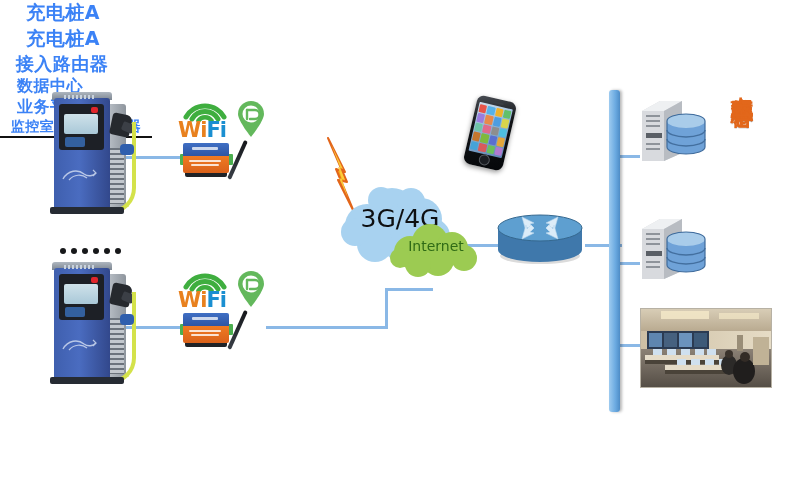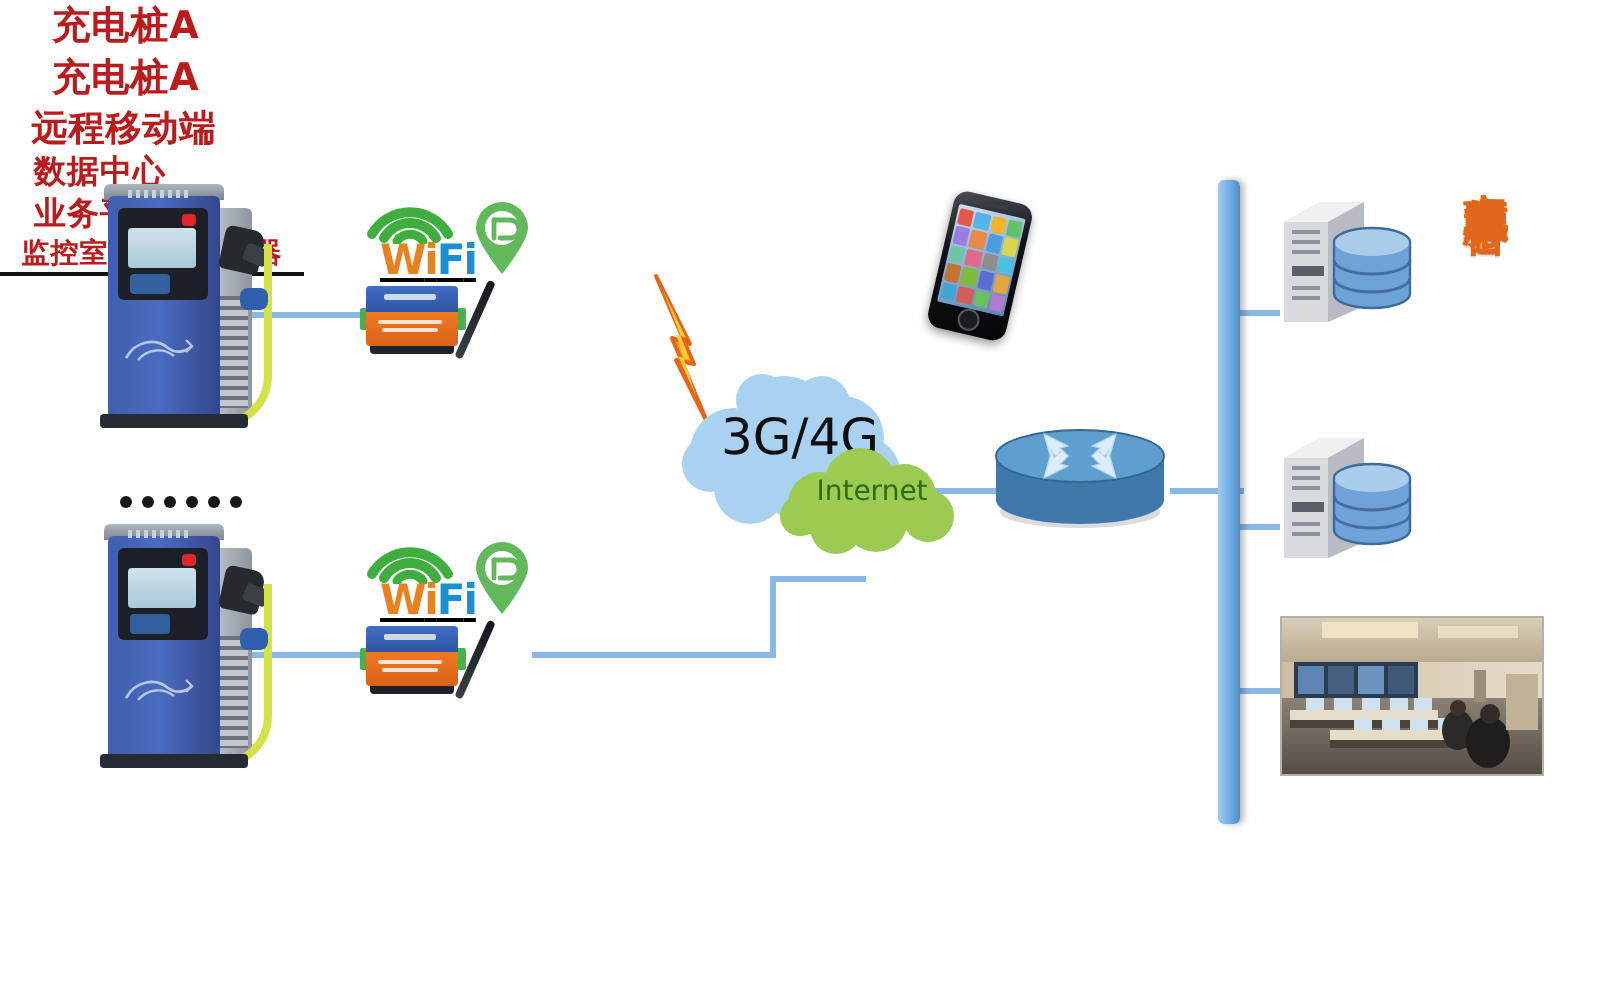--- a/index.html
+++ b/index.html
@@ -1,20 +1,20 @@
 <!DOCTYPE html>
 <html><head>
 <meta charset="utf-8">
 <style>
   html,body{margin:0;padding:0;background:#fff;}
   body{width:800px;height:500px;position:relative;overflow:hidden;
        font-family:"DejaVu Sans","Liberation Sans",sans-serif;}
   #stage{position:absolute;left:0;top:0;width:800px;height:500px;background:#ffffff;}
   .abs{position:absolute;}
-  .lbl{font-weight:bold;color:#b91c1c;text-align:center;white-space:nowrap;
+  .lbl{font-weight:bold;color:#3b82f6;text-align:center;white-space:nowrap;
        letter-spacing:0.5px;}
 
   
   .line-h{position:absolute;background:#8ab8e6;height:3px;}
   .line-v{position:absolute;background:#8ab8e6;width:3px;}
 
   
   .pile{position:absolute;width:86px;height:122px;}
   .pile .base{position:absolute;left:2px;bottom:0;width:74px;height:7px;
        background:#262b33;border-radius:2px;}
@@ -70,22 +70,22 @@
   .router .txt2{position:absolute;left:9px;top:20px;width:32px;height:2px;
        background:rgba(255,255,255,.8);border-radius:1px;}
   .router .txt3{position:absolute;left:11px;top:24px;width:28px;height:2px;
        background:rgba(255,255,255,.8);border-radius:1px;}
   .router .ant{position:absolute;left:47px;top:-3px;width:4px;height:42px;
        background:linear-gradient(180deg,#15171b,#3a3f47);border-radius:2px;
        transform:rotate(24deg);transform-origin:bottom center;}
 
   
   .wifilogo{position:absolute;width:64px;height:46px;}
-  .wifiword{position:absolute;left:12px;top:22px;width:64px;font-weight:bold;
-       font-size:21px;line-height:21px;letter-spacing:-1px;text-decoration:underline;}
+  .wifiword{position:absolute;left:0;top:22px;width:64px;font-weight:bold;
+       font-size:21px;line-height:21px;letter-spacing:-1px;}
   .wifiword .w{color:#e8811f;}
   .wifiword .i1{color:#e8811f;}
   .wifiword .f{color:#1a8fd1;}
   .wifiword .i2{color:#1a8fd1;}
 
   
   .pin{position:absolute;width:30px;height:38px;}
 
   
   .cloudtxt{position:absolute;font-weight:normal;white-space:nowrap;}
@@ -331,21 +331,21 @@
     <path d="M4 20 v22 a42 12 0 0 0 84 0 v-22 Z" fill="#3f78ab"></path>
     <ellipse cx="46" cy="20" rx="42" ry="13" fill="#5e9fd0"></ellipse>
     <ellipse cx="46" cy="20" rx="42" ry="13" fill="none" stroke="#35688f" stroke-width="1"></ellipse>
     <g fill="#dcecf8" stroke="#bcd8ee" stroke-width="0.6">
       <path d="M28 9 l12 6 -4 1 4 4 -3 3 -4-4 -1 4 Z"></path>
       <path d="M64 9 l-12 6 4 1 -4 4 3 3 4-4 1 4 Z"></path>
       <path d="M28 31 l12 -6 -4 -1 4 -4 -3 -3 -4 4 -1 -4 Z"></path>
       <path d="M64 31 l-12 -6 4 -1 -4 -4 3 -3 4 4 1 -4 Z"></path>
     </g>
   </svg>
-  <div class="lbl" style="left:478px;top:272px;width:124px;font-size:18px;">远程移动端</div>
+  <div class="lbl" style="left:478px;top:272px;width:124px;font-size:18px;">接入路由器</div>
 
   <svg class="srv" style="left:634px;top:95px;" viewBox="0 0 74 70">
     <g>
       <path d="M8 16 L26 6 L48 6 L48 58 L30 66 L8 66 Z" fill="#d8dade"></path>
       <path d="M8 16 L26 6 L48 6 L30 16 Z" fill="#eef0f2"></path>
       <path d="M30 16 L48 6 L48 58 L30 66 Z" fill="#b8bcc2"></path>
       <rect x="12" y="20" width="14" height="2" fill="#8e939a"></rect>
       <rect x="12" y="25" width="14" height="2" fill="#8e939a"></rect>
       <rect x="12" y="30" width="14" height="2" fill="#8e939a"></rect>
       <rect x="12" y="38" width="16" height="5" fill="#5a5f66"></rect>

